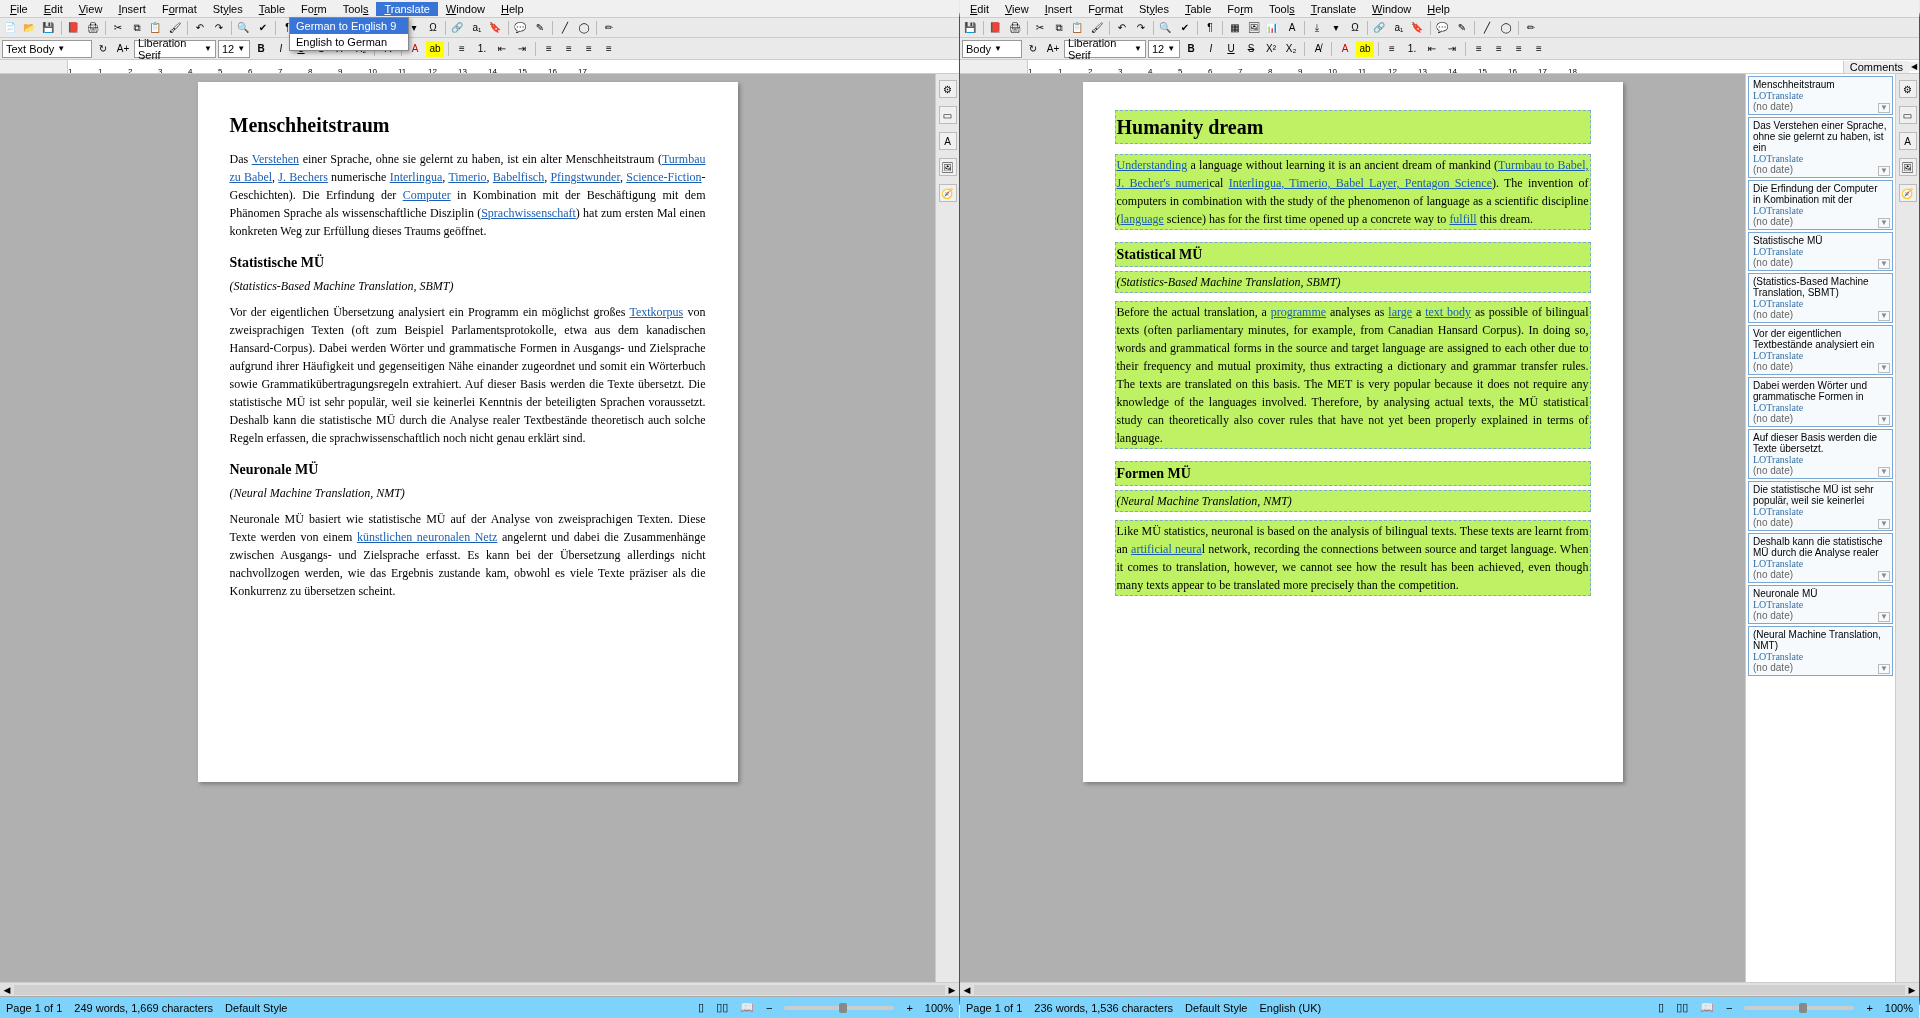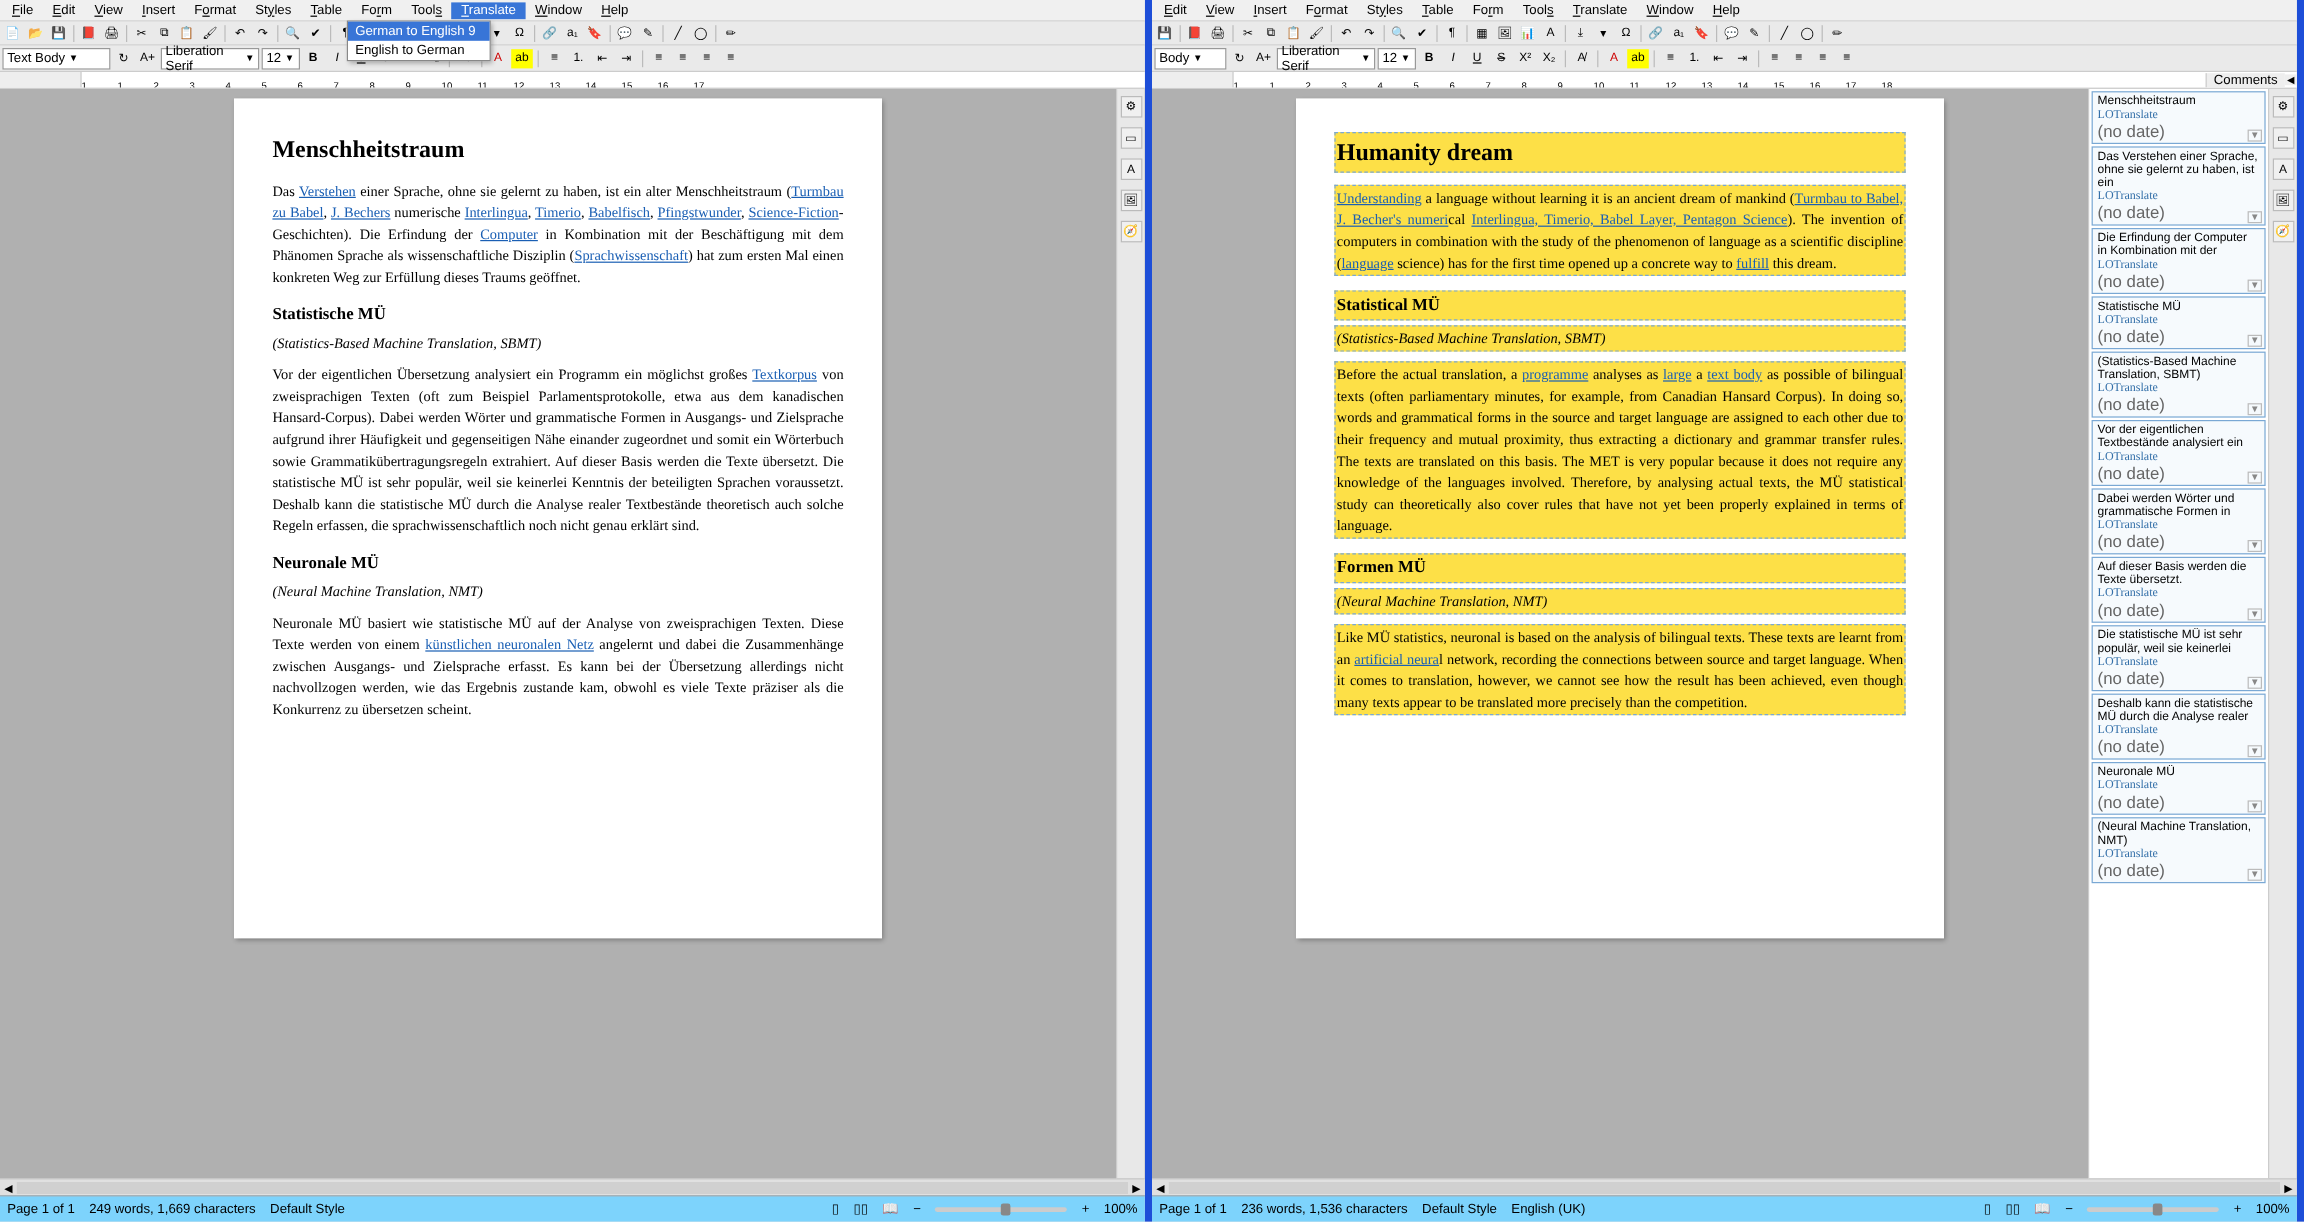--- a/index.html
+++ b/index.html
@@ -1,17 +1,17 @@
 <!DOCTYPE html>
 <html><head>
 <meta charset="utf-8">
 <style>
 * { margin: 0; padding: 0; box-sizing: border-box; }
 body { font-family: "Liberation Sans", Arial, sans-serif; font-size: 11px; background: #e8e8e8; width: 1920px; height: 1018px; overflow: hidden; display: flex; }
-.app { flex: 1; display: flex; flex-direction: column; border-right: 6px solid #1d4ed8; position: relative; }
+.app { flex: 1; display: flex; flex-direction: column; border-right: 1px solid #1d4ed8; position: relative; border-radius: 18px; }
 .menubar { display: flex; background: #f0f0f0; border-bottom: 1px solid #ccc; height: 18px; align-items: center; padding: 0 2px; }
 .menubar .menu-item { padding: 1px 8px; cursor: pointer; }
 .menubar .menu-item.active { background: #3875d7; color: #fff; }
 .toolbar { display: flex; background: #eaeaea; border-bottom: 1px solid #ccc; height: 20px; align-items: center; padding: 0 2px; gap: 1px; }
 .tb-btn { width: 18px; height: 16px; display: flex; align-items: center; justify-content: center; border: 1px solid transparent; cursor: pointer; font-size: 10px; }
 .tb-sep { width: 1px; height: 14px; background: #bbb; margin: 0 2px; }
 .fmt-bar { display: flex; background: #eaeaea; border-bottom: 1px solid #ccc; height: 22px; align-items: center; padding: 0 2px; gap: 2px; }
 .combo { border: 1px solid #999; background: #fff; height: 18px; display: flex; align-items: center; padding: 0 3px; font-size: 11px; position: relative; }
 .combo .arr { margin-left: 3px; font-size: 8px; }
 .ruler { height: 14px; background: #fff; border-bottom: 1px solid #ccc; position: relative; font-size: 8px; display: flex; align-items: center; overflow: hidden; }
@@ -19,35 +19,35 @@
 .ruler-marks { flex: 1; position: relative; }
 .ruler-marks .mark { position: absolute; top: 0; font-size: 8px; }
 .doc-area { flex: 1; background: #b0b0b0; display: flex; overflow: hidden; position: relative; }
 .page-wrap { flex: 1; overflow: auto; padding: 8px 20px; }
 .page { background: #fff; width: 540px; min-height: 700px; padding: 28px 32px; margin: 0 auto; box-shadow: 2px 2px 4px rgba(0,0,0,0.3); font-family: "Liberation Serif", Georgia, serif; font-size: 12px; line-height: 1.5; color: #000; }
 .page h1 { font-size: 20px; font-weight: bold; margin-bottom: 10px; }
 .page h2 { font-size: 14px; font-weight: bold; margin: 12px 0 4px; }
 .page p { margin-bottom: 8px; text-align: justify; }
 .page a { color: #1a5fb4; text-decoration: underline; }
 .page .italic { font-style: italic; }
-.page.tracked p, .page.tracked h1, .page.tracked h2 { border: 1px dashed #7aa8d4; padding: 1px; background: #fde047; }
+.page.tracked p, .page.tracked h1, .page.tracked h2 { border: 1px dashed #7aa8d4; padding: 1px; background: #bef264; }
 .side-vert { width: 24px; background: #e8e8e8; border-left: 1px solid #ccc; display: flex; flex-direction: column; align-items: center; padding-top: 6px; gap: 8px; }
 .side-vert .sv-btn { width: 18px; height: 18px; border: 1px solid #bbb; background: #f0f0f0; display: flex; align-items: center; justify-content: center; font-size: 10px; cursor: pointer; }
 .statusbar { height: 22px; background: #7dd3fc; border-top: 1px solid #aaa; display: flex; align-items: center; font-size: 11px; padding: 0 6px; gap: 12px; }
 .statusbar .sb-sep { flex: 1; }
 .statusbar .zoom-slider { width: 110px; height: 4px; background: #ccc; position: relative; border-radius: 2px; }
 .statusbar .zoom-slider .thumb { width: 8px; height: 10px; background: #888; position: absolute; left: 50%; top: -3px; border-radius: 2px; }
 .dropdown { position: absolute; top: 17px; left: 289px; background: #fff; border: 1px solid #888; box-shadow: 2px 2px 4px rgba(0,0,0,0.3); z-index: 100; width: 120px; }
 .dropdown .dd-item { padding: 2px 6px; font-size: 11px; cursor: pointer; }
 .dropdown .dd-item.sel { background: #3875d7; color: #fff; }
 .comments-panel { width: 150px; background: #fff; border-left: 1px solid #ccc; overflow-y: auto; }
 .comment-card { border: 1px solid #7aa8d4; margin: 2px; padding: 2px 4px; font-size: 10px; background: #f6fafd; position: relative; }
 .comment-card .c-title { color: #000; }
 .comment-card .c-auth { color: #336fa8; font-family: Liberation Serif, serif; }
-.comment-card .c-date { color: #666; font-size: 14px; }
+.comment-card .c-date { color: #666; font-size: 10px; }
 .comment-card .c-arr { position: absolute; right: 2px; bottom: 1px; font-size: 8px; color: #888; border: 1px solid #bbb; width: 12px; height: 10px; text-align: center; line-height: 8px; }
 .hscroll { height: 14px; background: #e0e0e0; border-top: 1px solid #ccc; display: flex; align-items: center; }
 .hscroll .hs-arr { width: 14px; text-align: center; font-size: 9px; cursor: pointer; }
 .hscroll .hs-track { flex: 1; height: 10px; background: #d0d0d0; position: relative; }
 .underline { text-decoration: underline; }
 </style>
 </head>
 <body>
 
 <div class="app">

